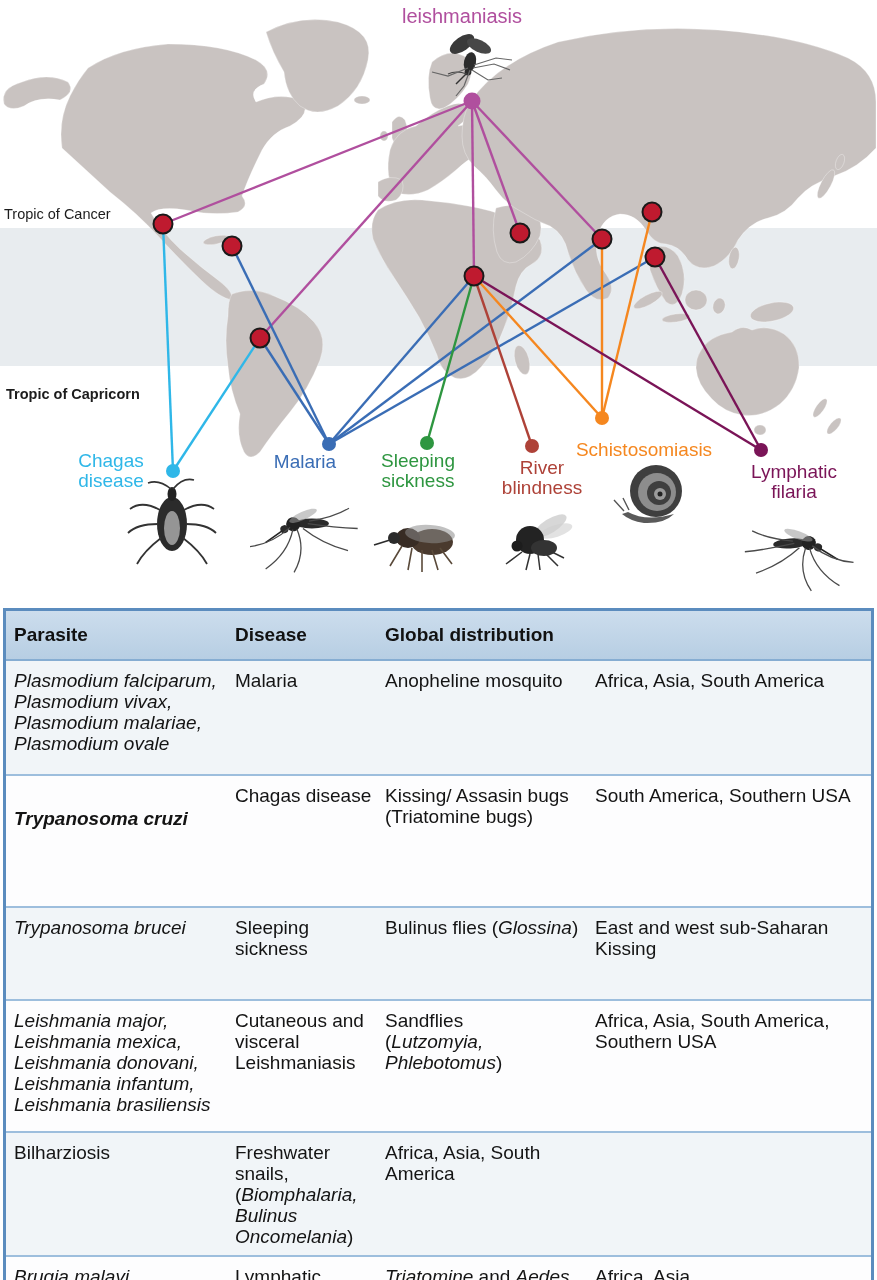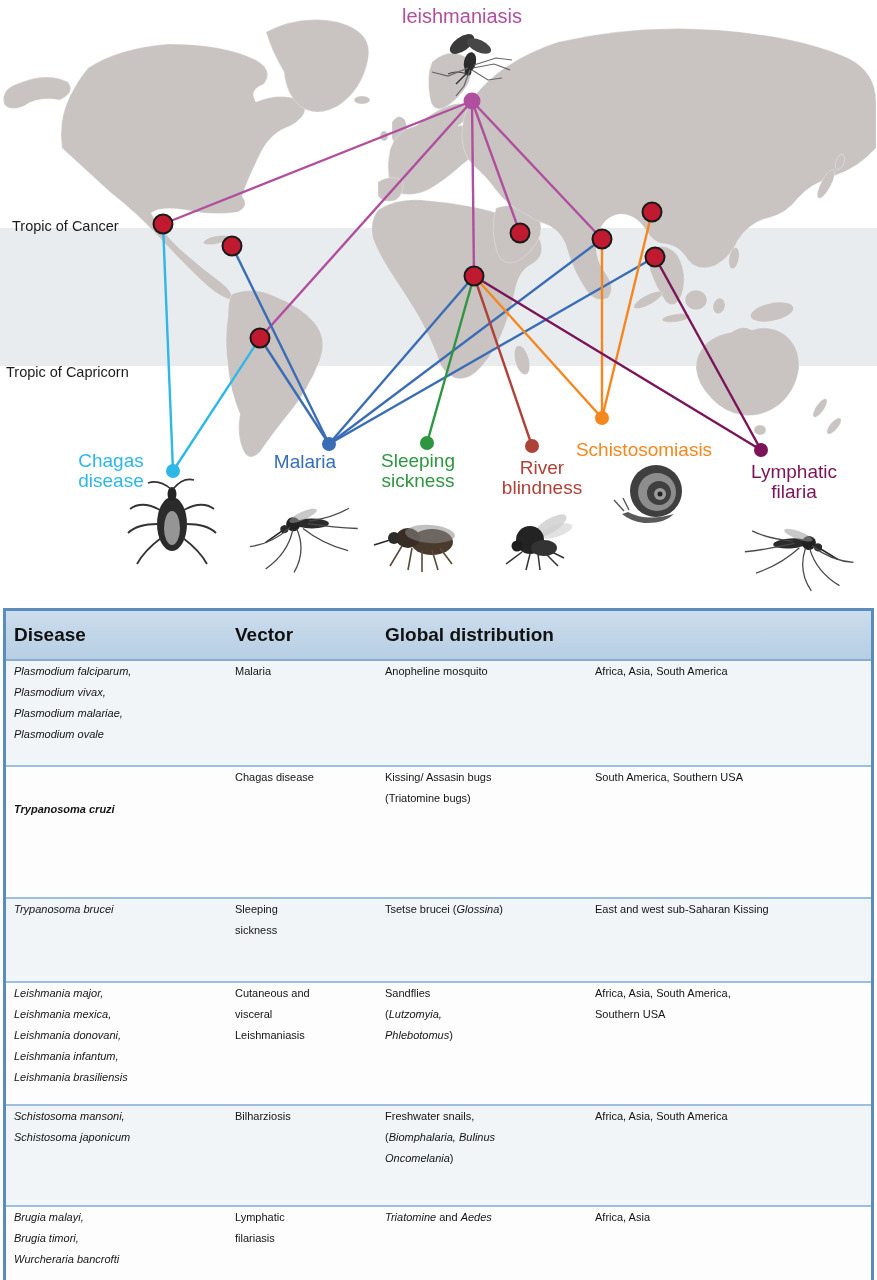--- a/index.html
+++ b/index.html
@@ -2,41 +2,41 @@
 <html><head>
 <meta charset="utf-8">
 <style>
   html,body{margin:0;padding:0;background:#fff;}
   #page{position:relative;width:877px;height:1280px;background:#fff;overflow:hidden;
         font-family:"Liberation Sans", sans-serif;}
   
   #map{position:absolute;left:0;top:0;width:877px;height:600px;}
   #map svg{position:absolute;left:0;top:0;}
   .maplabel{position:absolute;font-size:14.5px;color:#1c1c1c;white-space:nowrap;}
-  #tropic-cancer{left:12px;top:206px;margin-top:12px;}
-  #tropic-capricorn{left:6px;top:364px;}
+  #tropic-cancer{left:4px;top:206px;}
+  #tropic-capricorn{left:6px;top:386px;font-weight:bold;}
   #map-labels .disease-label{position:absolute;transform:translateX(-50%);
      font-size:19px;line-height:20px;text-align:center;white-space:pre-line;}
   #map-labels .hub-label{font-size:20px;}
   
   #ntd-table{position:absolute;left:3px;top:608px;width:865px;
      border:3px solid #5b8cbe;background:#fff;}
   #table-head{display:grid;grid-template-columns:229px 150px 210px 1fr;
      background:linear-gradient(#ccdded,#b7cee3);
      border-bottom:2px solid #86add2;}
   #table-head .hcell{font-size:19px;font-weight:bold;color:#111;
      padding:13px 4px 13px 0;}
   #table-head .hcell:first-child{padding-left:8px;}
   .trow{display:grid;grid-template-columns:229px 150px 210px 1fr;
      border-top:2px solid #9dbedd;}
   .trow:first-child{border-top:none;}
   .trow.odd{background:#f1f5f8;}
   .trow.even{background:#fdfdfe;}
-  .tcell{font-size:11px;line-height:21px;color:#141414;
-     padding:0 6px 8px 0;white-space:pre-line;}
+  .tcell{font-size:19px;line-height:21px;color:#141414;
+     padding:9px 6px 8px 0;white-space:pre-line;}
   .tcell:first-child{padding-left:8px;}
   .tcell .it{font-style:italic;}
   .r1{min-height:96px;} .r2{min-height:90px;} .r3{min-height:74px;}
   .r4{min-height:113px;} .r5{min-height:91px;} .r6{min-height:86px;}
 </style>
 </head>
 <body>
 
 <div id="page">
 
@@ -186,22 +186,22 @@
         <div class="disease-label" style="left: 542px; top: 458px; color: rgb(174, 66, 56); text-align: center;">River
 blindness</div>
         <div class="disease-label" style="left: 644px; top: 440px; color: rgb(245, 135, 31);">Schistosomiasis</div>
         <div class="disease-label" style="left: 794px; top: 462px; color: rgb(122, 20, 87);">Lymphatic
 filaria</div>
       </div>
   </div>
 
   <div id="ntd-table">
     <div id="table-head">
+      <div class="hcell">Parasite</div>
       <div class="hcell">Disease</div>
-      <div class="hcell">Vector</div>
       <div class="hcell">Global distribution</div>
     </div>
     <div id="table-rows">
         <div class="trow odd">
           <div class="tcell r1"><span class="it">Plasmodium falciparum,
 Plasmodium vivax,
 Plasmodium malariae,
 Plasmodium ovale</span></div>
           <div class="tcell r1"><span>Malaria</span></div>
           <div class="tcell r1"><span>Anopheline mosquito</span></div>
@@ -211,41 +211,39 @@
           <div class="tcell r2" style="padding-top: 32px; font-weight: bold;"><span class="it">Trypanosoma cruzi</span></div>
           <div class="tcell r2"><span>Chagas disease</span></div>
           <div class="tcell r2"><span>Kissing/ Assasin bugs
 (Triatomine bugs)</span></div>
           <div class="tcell r2"><span>South America, Southern USA</span></div>
         </div>
         <div class="trow odd">
           <div class="tcell r3"><span class="it">Trypanosoma brucei</span></div>
           <div class="tcell r3"><span>Sleeping
 sickness</span></div>
-          <div class="tcell r3"><span>Tsetse brucei (</span><span class="it">Glossina</span><span>)</span></div>
+          <div class="tcell r3"><span>Bulinus flies (</span><span class="it">Glossina</span><span>)</span></div>
           <div class="tcell r3"><span>East and west sub-Saharan Kissing</span></div>
         </div>
         <div class="trow even">
           <div class="tcell r4"><span class="it">Leishmania major,
 Leishmania mexica,
 Leishmania donovani,
 Leishmania infantum,
 Leishmania brasiliensis</span></div>
           <div class="tcell r4"><span>Cutaneous and
 visceral
 Leishmaniasis</span></div>
           <div class="tcell r4"><span>Sandflies
 (</span><span class="it">Lutzomyia,
 Phlebotomus</span><span>)</span></div>
           <div class="tcell r4"><span>Africa, Asia, South America,
 Southern USA</span></div>
         </div>
         <div class="trow odd">
-          <div class="tcell r5"><span class="it">Schistosoma mansoni,
-Schistosoma japonicum</span></div>
           <div class="tcell r5"><span>Bilharziosis</span></div>
           <div class="tcell r5"><span>Freshwater snails,
 (</span><span class="it">Biomphalaria, Bulinus
  Oncomelania</span><span>)</span></div>
           <div class="tcell r5"><span>Africa, Asia, South America</span></div>
         </div>
         <div class="trow even">
           <div class="tcell r6"><span class="it">Brugia malayi,
 Brugia timori,
 Wurcheraria bancrofti</span></div>

